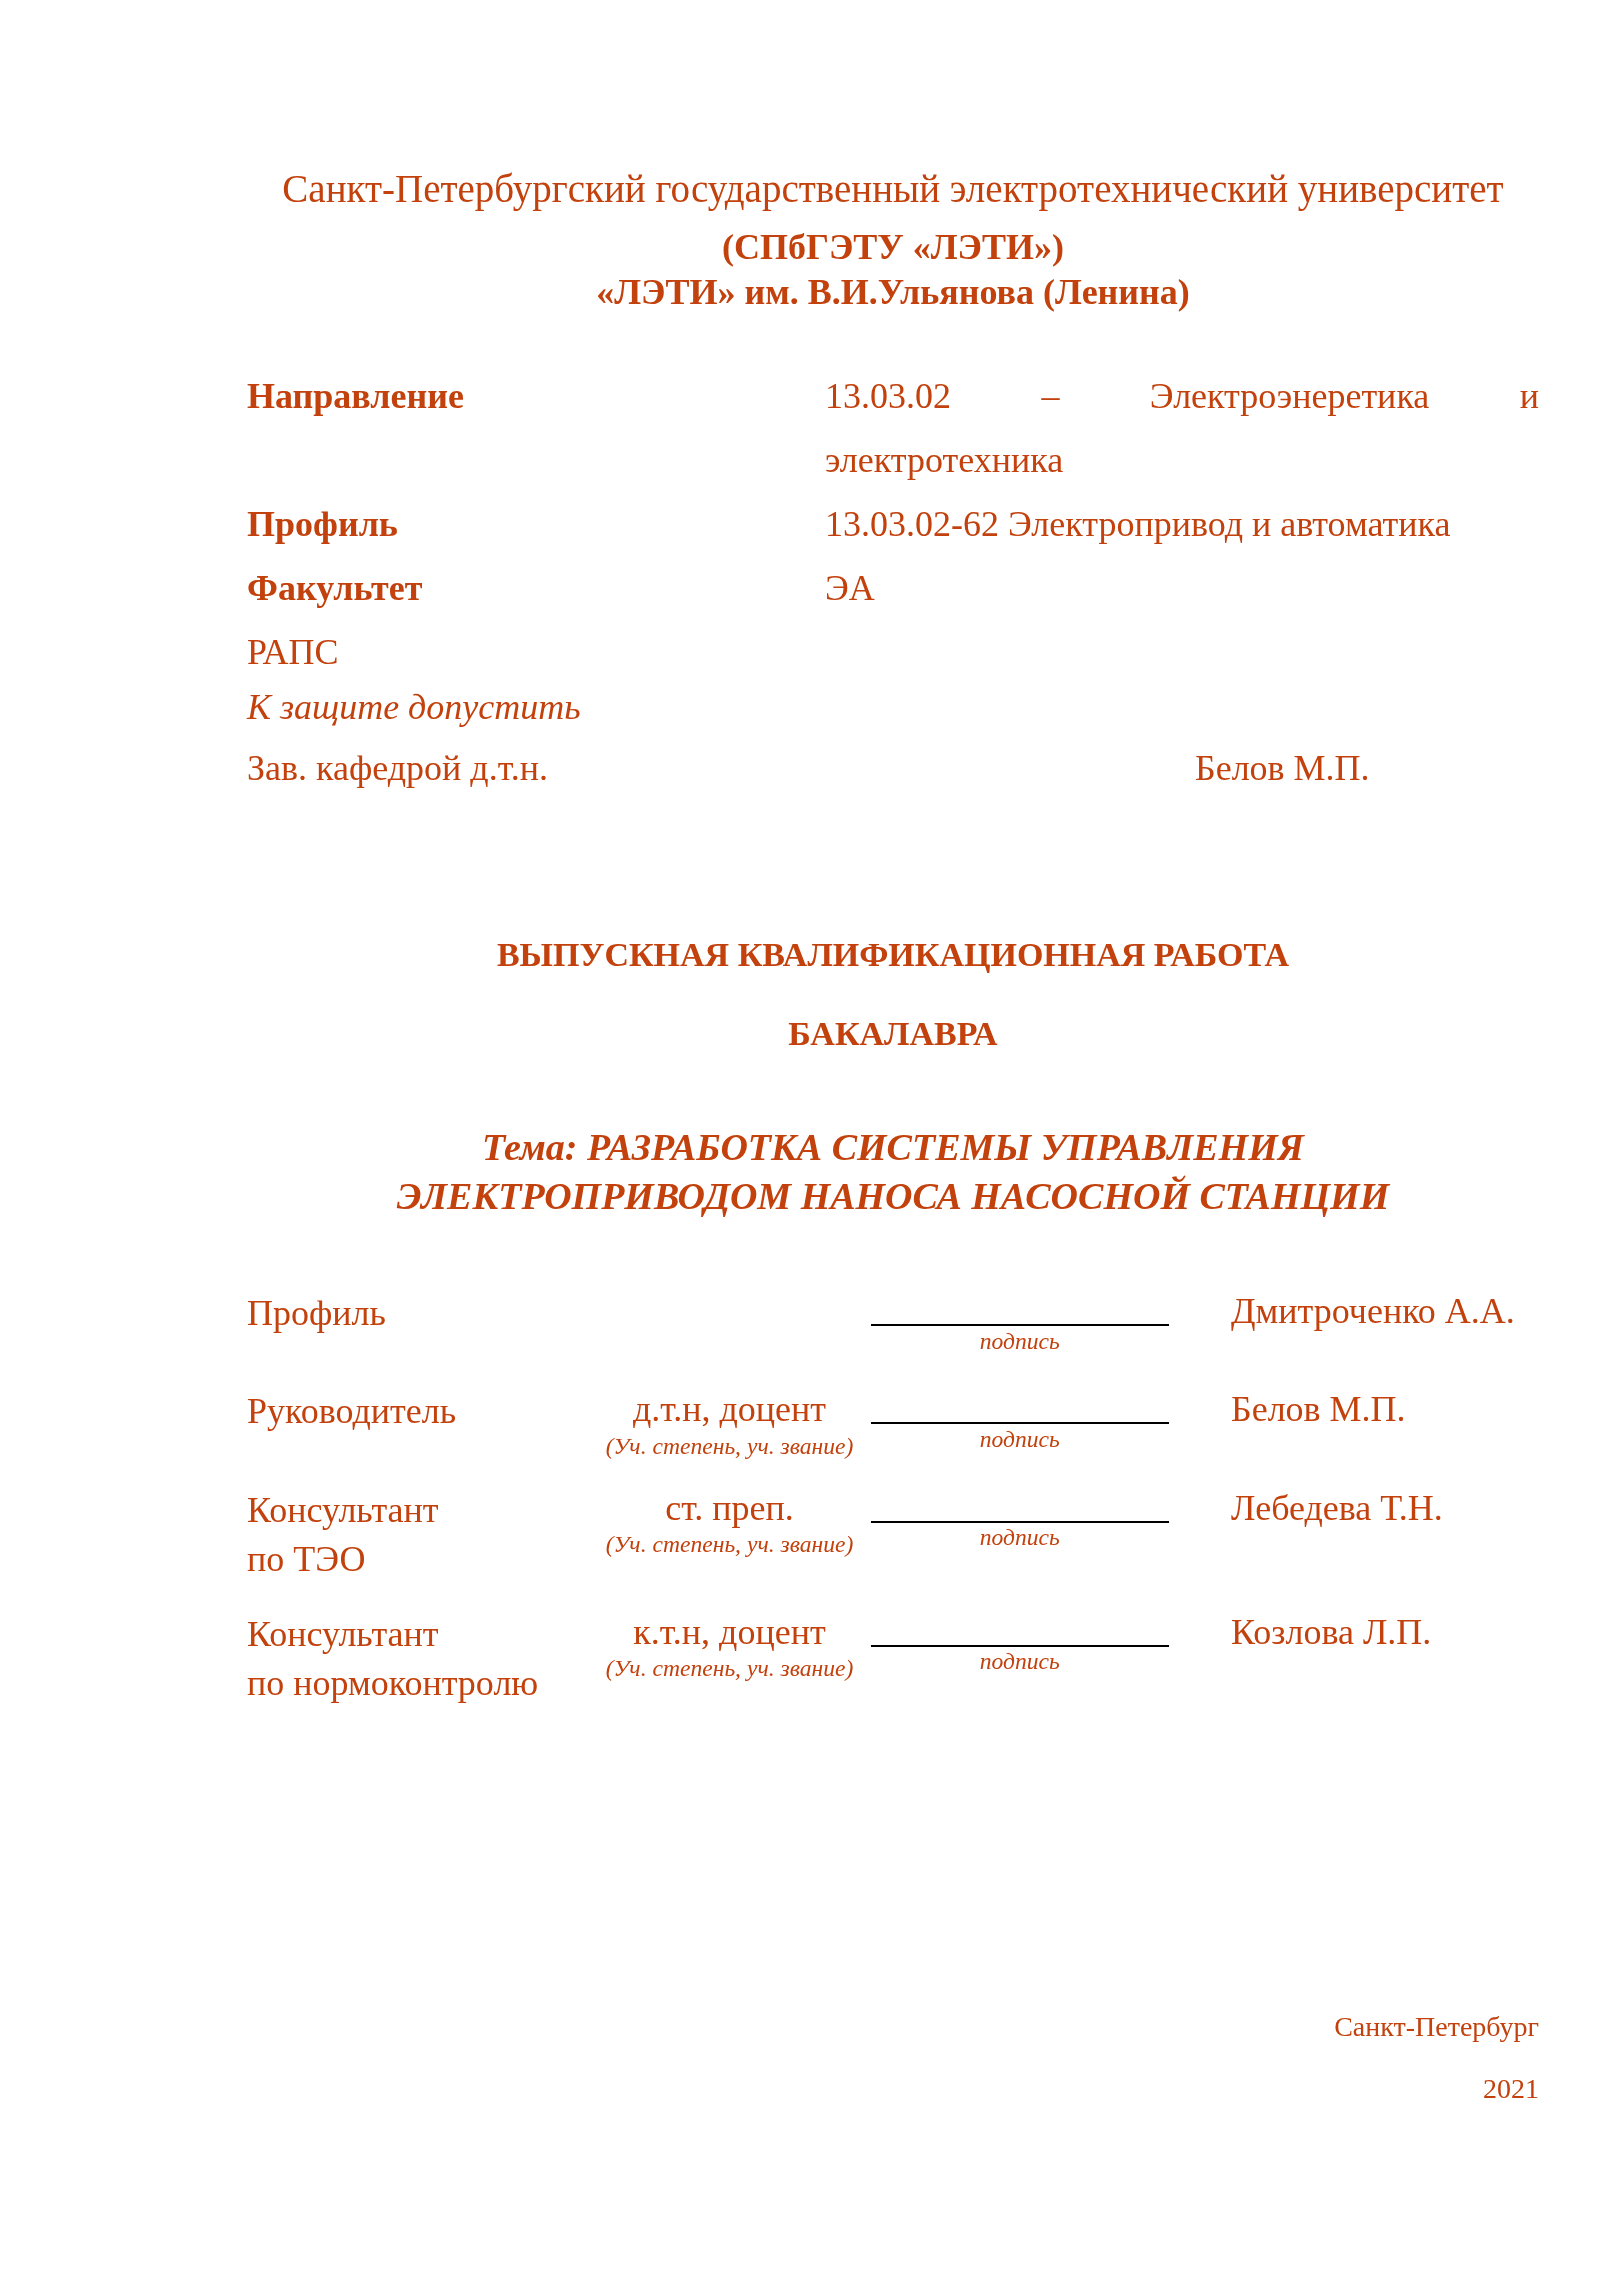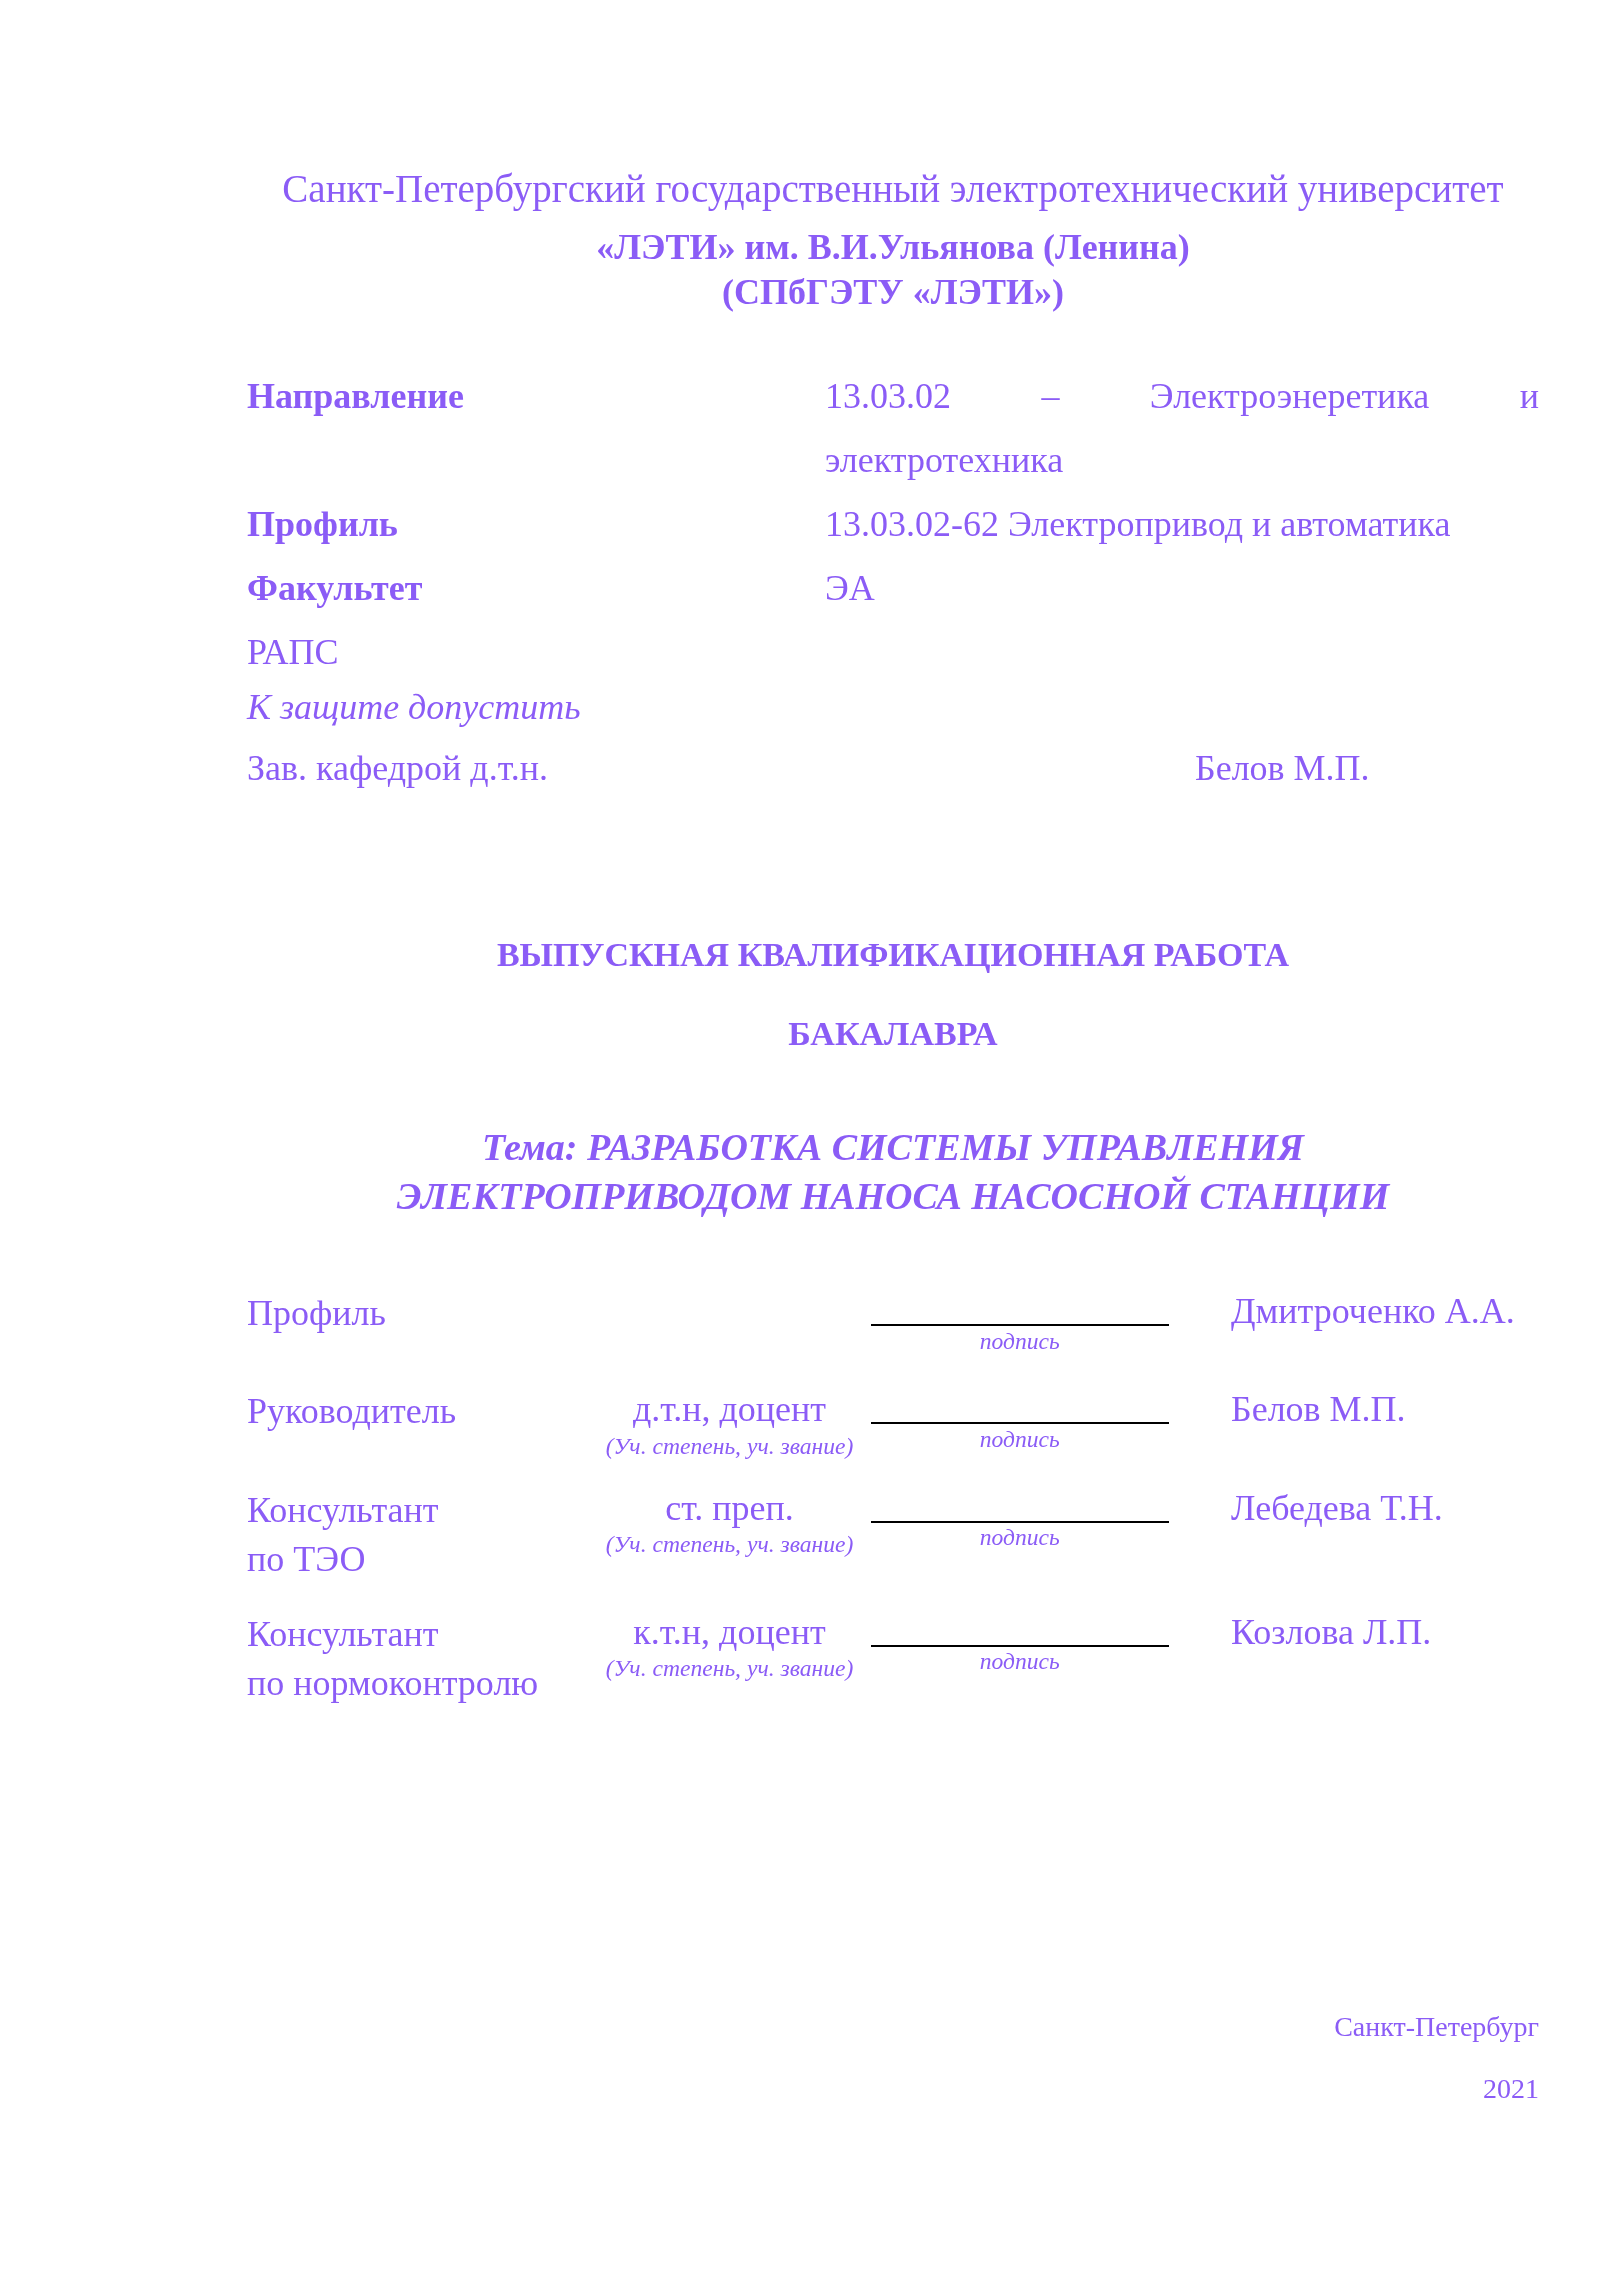--- a/index.html
+++ b/index.html
@@ -2,21 +2,21 @@
 <html lang="ru" style="font-size:12.6px"><head>
 <meta charset="utf-8">
 <style>
   html, body { margin: 0; padding: 0; background: #888; }
   .page {
     position: relative;
     width: 1622px;
     height: 2295px;
     margin: 0 auto;
     background: #ffffff;
-    color: #8b5cf6;
+    color: #c2410c;
     font-family: "Liberation Serif", "DejaVu Serif", serif;
     box-sizing: border-box;
     padding: 166px 83px 0 247px;
     overflow: hidden;
   }
 
   
   .h1 {
     font-size: 39px;
     line-height: 46px;
@@ -114,22 +114,22 @@
   .footer-city { margin-top: 297px; line-height: 43px; }
   .footer-year { margin-top: 19.6px; line-height: 43px; }
 </style>
 </head>
 <body>
 
 <div class="page">
 
   <div class="h1">Санкт-Петербургский государственный электротехнический университет</div>
   <div class="h-sub">
+    <div>(СПбГЭТУ «ЛЭТИ»)</div>
     <div>«ЛЭТИ» им. В.И.Ульянова (Ленина)</div>
-    <div>(СПбГЭТУ «ЛЭТИ»)</div>
   </div>
 
   <div class="info">
     <div class="info-row">
       <div class="info-label">Направление</div>
       <div class="info-value">
         <div class="just-line">
           <span>13.03.02</span>
           <span>–</span>
           <span>Электроэнеретика</span>

